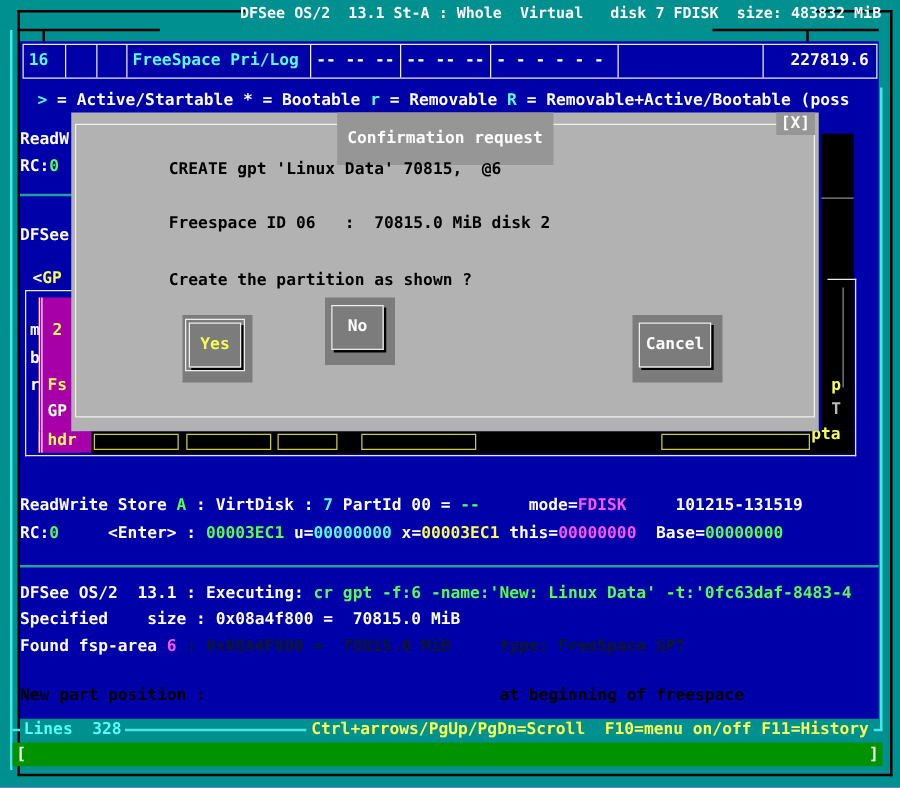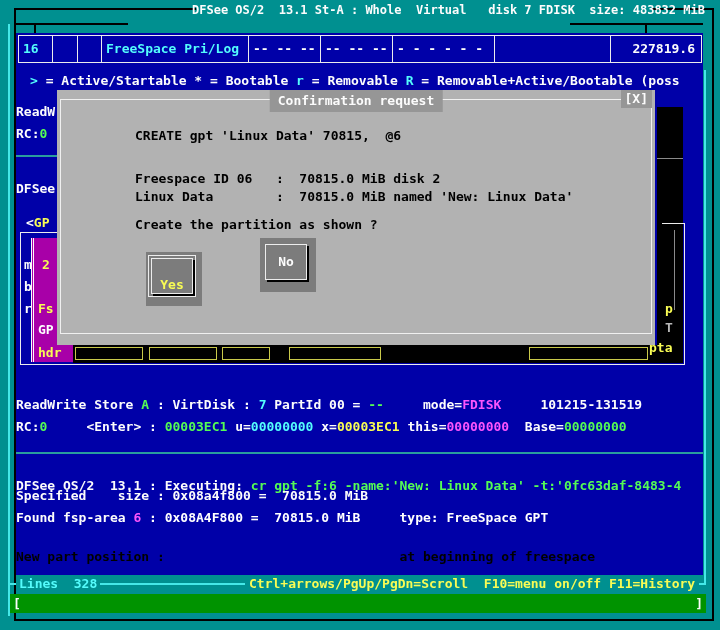--- a/index.html
+++ b/index.html
@@ -18,25 +18,25 @@
   #ptrow{position:absolute;left:18px;top:35px;width:682px;height:26px;border:1px solid #ececec;
          display:flex;background:#0000a8;}
   #ptrow .cell{border-right:1px solid #ececec;display:flex;align-items:center;padding-left:4px;
                overflow:hidden;box-sizing:border-box;}
   #ptrow .cell:last-child{border-right:none;justify-content:flex-end;padding-right:6px;}
   
   #dialog{position:absolute;left:57px;top:90px;width:598px;height:255px;background:#b2b2b2;}
   #dialog .inner-border{position:absolute;left:3px;right:3px;top:9px;bottom:11px;
                         border:1px solid #f0f0f0;}
   .badge{position:absolute;height:18px;background:#969696;color:#fcfcfc;
-         display:flex;align-items:center;padding:2px 8px;}
+         display:flex;align-items:center;padding:12px 8px;}
   .btn-tile{position:absolute;width:56px;height:54px;background:#7c7c7c;}
   .btn-inner{position:absolute;left:5px;top:6px;right:9px;bottom:12px;border:1px solid #ededed;
              box-shadow:2px 2px 0 #000;display:flex;align-items:center;justify-content:center;}
-  .btn-inner.focused{outline:1px solid #ededed;outline-offset:2px;align-items:flex-end;}
+  .btn-inner.focused{outline:1px solid #ededed;outline-offset:2px;}
   .ybox{position:absolute;border:1px solid #c9c94a;height:11px;}
   #greenbar{position:absolute;left:10px;top:594px;width:696px;height:19px;background:#009300;
             color:#fcfcfc;display:flex;justify-content:space-between;align-items:center;padding:0 3px;box-sizing:border-box;}
 </style>
 </head>
 <body>
 
 <div id="screen">
 
   <div class="line blk" style="left:14px;top:8px;width:182px;height:2px"></div>
@@ -101,50 +101,54 @@
   <div class="line whl" style="left:684px;top:223px;width:1px;height:142px"></div>
   <div class="line graydiv" style="left:674px;top:230px;width:1px;height:80px"></div>
   <div class="t c-yellow" style="left:665px;top:301px">p</div>
   <div class="t c-gray" style="left:665px;top:320px">T</div>
   <div class="t c-yellow" style="left:649px;top:340px">pta</div>
 
   <div class="t" style="left:16px;top:397px"><span style="color: rgb(252, 252, 252);">ReadWrite Store </span><span style="color: rgb(84, 252, 84);">A</span><span style="color: rgb(252, 252, 252);"> : VirtDisk : </span><span style="color: rgb(84, 252, 252);">7</span><span style="color: rgb(252, 252, 252);"> PartId 00 = </span><span style="color: rgb(84, 252, 84);">--</span><span style="color: rgb(252, 252, 252);">     mode=</span><span style="color: rgb(252, 84, 252);">FDISK</span><span style="color: rgb(252, 252, 252);">     101215-131519</span></div>
   <div class="t" style="left:16px;top:419px"><span style="color: rgb(252, 252, 252);">RC:</span><span style="color: rgb(84, 252, 84);">0</span><span style="color: rgb(252, 252, 252);">     &lt;Enter&gt; : </span><span style="color: rgb(84, 252, 84);">00003EC1</span><span style="color: rgb(252, 252, 252);"> u=</span><span style="color: rgb(84, 252, 252);">00000000</span><span style="color: rgb(252, 252, 252);"> x=</span><span style="color: rgb(248, 252, 84);">00003EC1</span><span style="color: rgb(252, 252, 252);"> this=</span><span style="color: rgb(252, 84, 252);">00000000</span><span style="color: rgb(252, 252, 252);">  Base=</span><span style="color: rgb(84, 252, 84);">00000000</span></div>
   <div class="line tealdiv" style="left:16px;top:452px;width:687px;height:2px"></div>
 
-  <div class="t" style="left:16px;top:478px"><span style="color: rgb(252, 252, 252);">DFSee OS/2  13.1 : Executing: </span><span style="color: rgb(84, 252, 84);">cr gpt -f:6 -name:'New: Linux Data' -t:'0fc63daf-8483-4</span></div>
+  <div class="t" style="left:16px;top:467px"><span style="color: rgb(252, 252, 252);">DFSee OS/2  13.1 : Executing: </span><span style="color: rgb(84, 252, 84);">cr gpt -f:6 -name:'New: Linux Data' -t:'0fc63daf-8483-4</span></div>
   <div class="t" style="left:16px;top:488px"><span style="color: rgb(252, 252, 252);">Specified    size : 0x08a4f800 =  70815.0 MiB</span></div>
-  <div class="t" style="left:16px;top:510px"><span style="color: rgb(252, 252, 252);">Found fsp-area </span><span style="color: rgb(252, 84, 252);">6</span><span style="color: #ffffff;"> : 0x08A4F800 =  70815.0 MiB     type: FreeSpace GPT</span></div>
+  <div class="t" style="left:16px;top:510px"><span style="color: rgb(252, 252, 252);">Found fsp-area </span><span style="color: rgb(252, 84, 252);">6</span><span style="color: #0f172a;"> : 0x08A4F800 =  70815.0 MiB     type: FreeSpace GPT</span></div>
   <div class="t" style="left:16px;top:549px"><span style="color: #000000;">New part position :                              at beginning of freespace</span></div>
 
   <div class="line cyl" style="left:10px;top:583px;width:696px;height:2px"></div>
   <div class="t c-cyan" style="left:16px;top:576px;background:#009090;padding:0 3px">Lines  328</div>
   <div class="t c-yellow" style="left:245px;top:576px;background:#009090;padding:0 4px">Ctrl+arrows/PgUp/PgDn=Scroll  F10=menu on/off F11=History</div>
 
   <div id="greenbar">
     <span>[</span>
     <span>]</span>
   </div>
 
   <div id="dialog">
     <div class="inner-border"></div>
     <div class="badge" style="left:50%;top:0;transform:translateX(-50%)">Confirmation request</div>
     <div class="badge" style="right:3px;top:0;padding:0 4px">[X]</div>
 
     <div class="t c-black" style="left:78px;top:38px">CREATE gpt 'Linux Data' 70815,  @6</div>
     <div class="t c-black" style="left:78px;top:81px">Freespace ID 06   :  70815.0 MiB disk 2</div>
-    <div class="t c-black" style="left:78px;top:99px">Linux Data        :  70815.0 MiB named 'New: Linux Data'</div>
     <div class="t c-black" style="left:78px;top:127px">Create the partition as shown ?</div>
 
     <div class="btn-tile" style="left:89px;top:162px">
       <div class="btn-inner focused">
           <span class="c-yellow">Yes</span>
         </div>
     </div>
     <div class="btn-tile" style="left:203px;top:148px">
       <div class="btn-inner">
           <span class="c-white">No</span>
         </div>
     </div>
+    <div class="btn-tile" style="left:449px;top:162px;width:72px">
+      <div class="btn-inner">
+          <span class="c-white">Cancel</span>
+        </div>
+    </div>
 
   </div>
 
 </div>
 
 </body></html>

